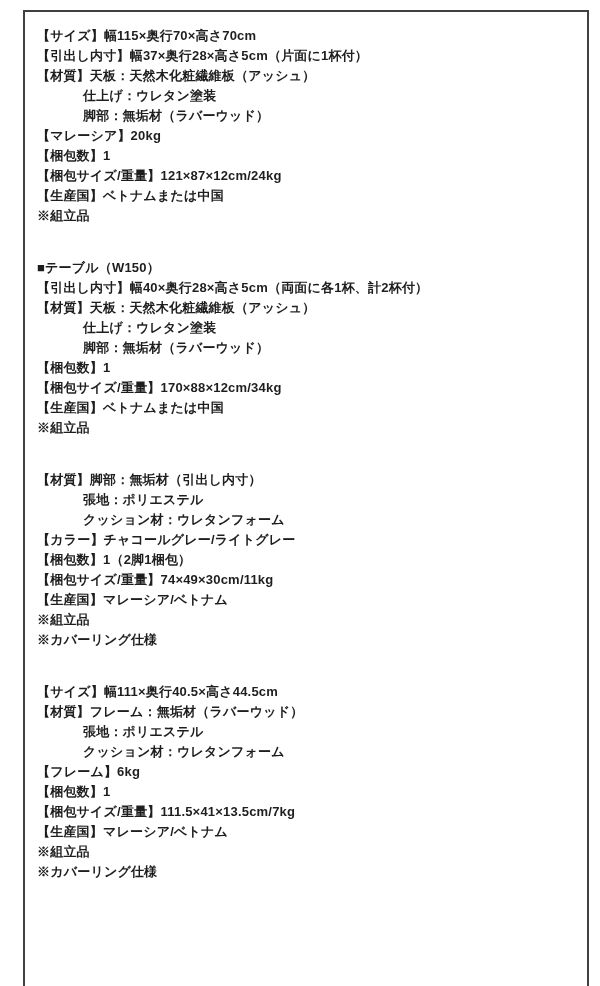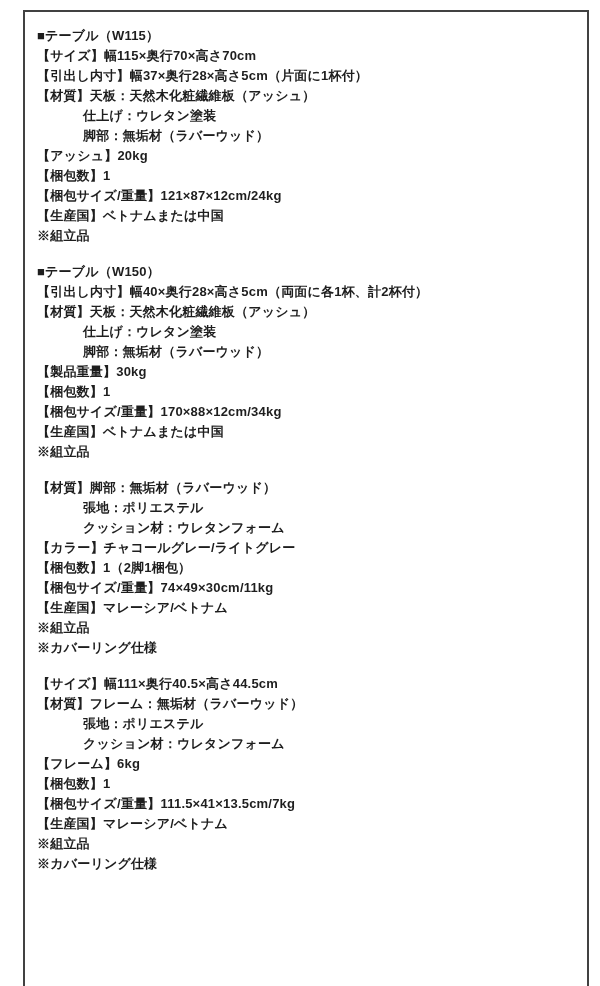--- a/index.html
+++ b/index.html
@@ -17,65 +17,63 @@
     top: 10px;
     width: 550px;              
     height: 1100px;            
     border: 2px solid #414141;
     border-bottom: none;
     background: #ffffff;
     box-sizing: content-box;
     padding: 14px 0 0 12px;
   }
   .spec-section { margin: 0; padding: 0; }
-  .spec-section + .spec-section { margin-top: 16px; }
+  .spec-section + .spec-section { margin-top: 32px; }
   .line {
     font-size: 13px;
     line-height: 20px;
     font-weight: 700;
     color: #1e1e1e;
     white-space: pre;
     letter-spacing: 0.2px;
   }
   .indent { padding-left: 46px; }
 </style>
 </head>
 <body>
 
 <div class="spec-box">
 
   <div class="spec-section">
-    <div class="line">■テーブル（W115）</div>
     <div class="line">【サイズ】幅115×奥行70×高さ70cm</div>
     <div class="line">【引出し内寸】幅37×奥行28×高さ5cm（片面に1杯付）</div>
     <div class="line">【材質】天板：天然木化粧繊維板（アッシュ）</div>
     <div class="line indent">仕上げ：ウレタン塗装</div>
     <div class="line indent">脚部：無垢材（ラバーウッド）</div>
-    <div class="line">【アッシュ】20kg</div>
+    <div class="line">【マレーシア】20kg</div>
     <div class="line">【梱包数】1</div>
     <div class="line">【梱包サイズ/重量】121×87×12cm/24kg</div>
     <div class="line">【生産国】ベトナムまたは中国</div>
     <div class="line">※組立品</div>
   </div>
 
   <div class="spec-section">
     <div class="line">■テーブル（W150）</div>
     <div class="line">【引出し内寸】幅40×奥行28×高さ5cm（両面に各1杯、計2杯付）</div>
     <div class="line">【材質】天板：天然木化粧繊維板（アッシュ）</div>
     <div class="line indent">仕上げ：ウレタン塗装</div>
     <div class="line indent">脚部：無垢材（ラバーウッド）</div>
-    <div class="line">【製品重量】30kg</div>
     <div class="line">【梱包数】1</div>
     <div class="line">【梱包サイズ/重量】170×88×12cm/34kg</div>
     <div class="line">【生産国】ベトナムまたは中国</div>
     <div class="line">※組立品</div>
   </div>
 
   <div class="spec-section">
-    <div class="line">【材質】脚部：無垢材（ラバーウッド）</div>
+    <div class="line">【材質】脚部：無垢材（引出し内寸）</div>
     <div class="line indent">張地：ポリエステル</div>
     <div class="line indent">クッション材：ウレタンフォーム</div>
     <div class="line">【カラー】チャコールグレー/ライトグレー</div>
     <div class="line">【梱包数】1（2脚1梱包）</div>
     <div class="line">【梱包サイズ/重量】74×49×30cm/11kg</div>
     <div class="line">【生産国】マレーシア/ベトナム</div>
     <div class="line">※組立品</div>
     <div class="line">※カバーリング仕様</div>
   </div>
 

